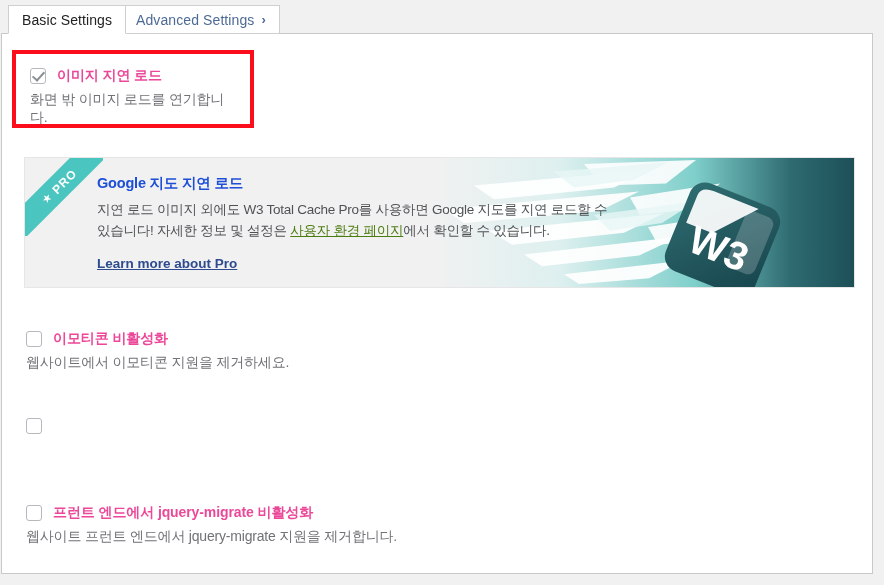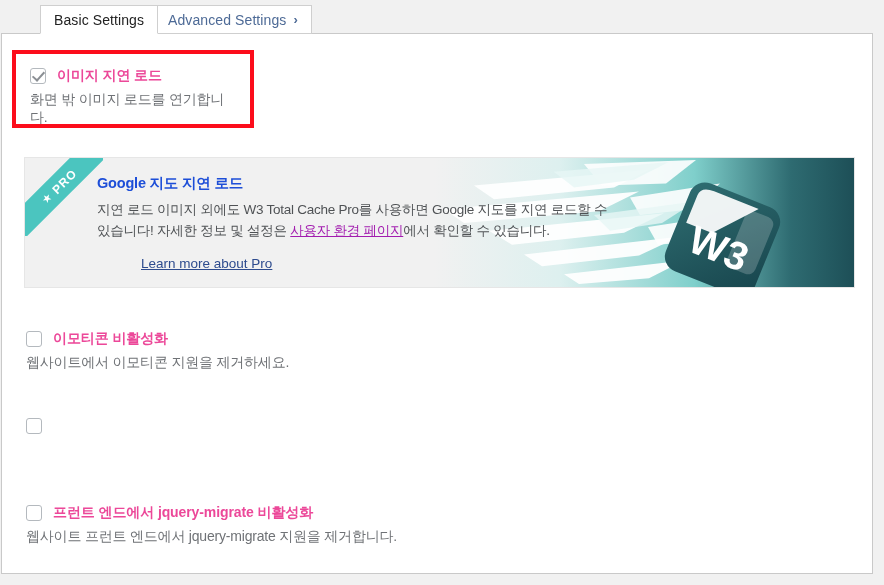--- a/index.html
+++ b/index.html
@@ -16,21 +16,20 @@
   }
 
   
   .tabstrip {
     position: absolute;
     left: 0;
     top: 0;
     width: 728px;
     height: 35px;
     background: #f1f1f1;
-    margin-left: 32px;
   }
   .tab {
     position: absolute;
     top: 5px;
     height: 29px;
     box-sizing: border-box;
     display: flex;
     align-items: center;
     justify-content: center;
     font-size: 14px;
@@ -197,32 +196,31 @@
     letter-spacing: -0.2px;
   }
   .banner-body {
     font-size: 13.5px;
     color: #4f5255;
     line-height: 21px;
     margin-top: 6px;
     letter-spacing: -0.25px;
   }
   .banner-body a, .banner-link {
-    color: #a21caf;
+    color: #4d7c0f;
     text-decoration: underline;
     cursor: pointer;
   }
   .banner-link-row {
     margin-top: 15px;
     font-size: 13.5px;
   }
   .banner-link {
     color: #2d4b8e;
-    font-weight: normal;
-    margin-left: 44px;
+    font-weight: bold;
   }
 
   .opt-block { position: absolute; left: 24px; }
 </style>
 </head>
 <body>
 
 <div class="tabstrip">
   <div class="tab active">
     <span>Basic Settings</span>

